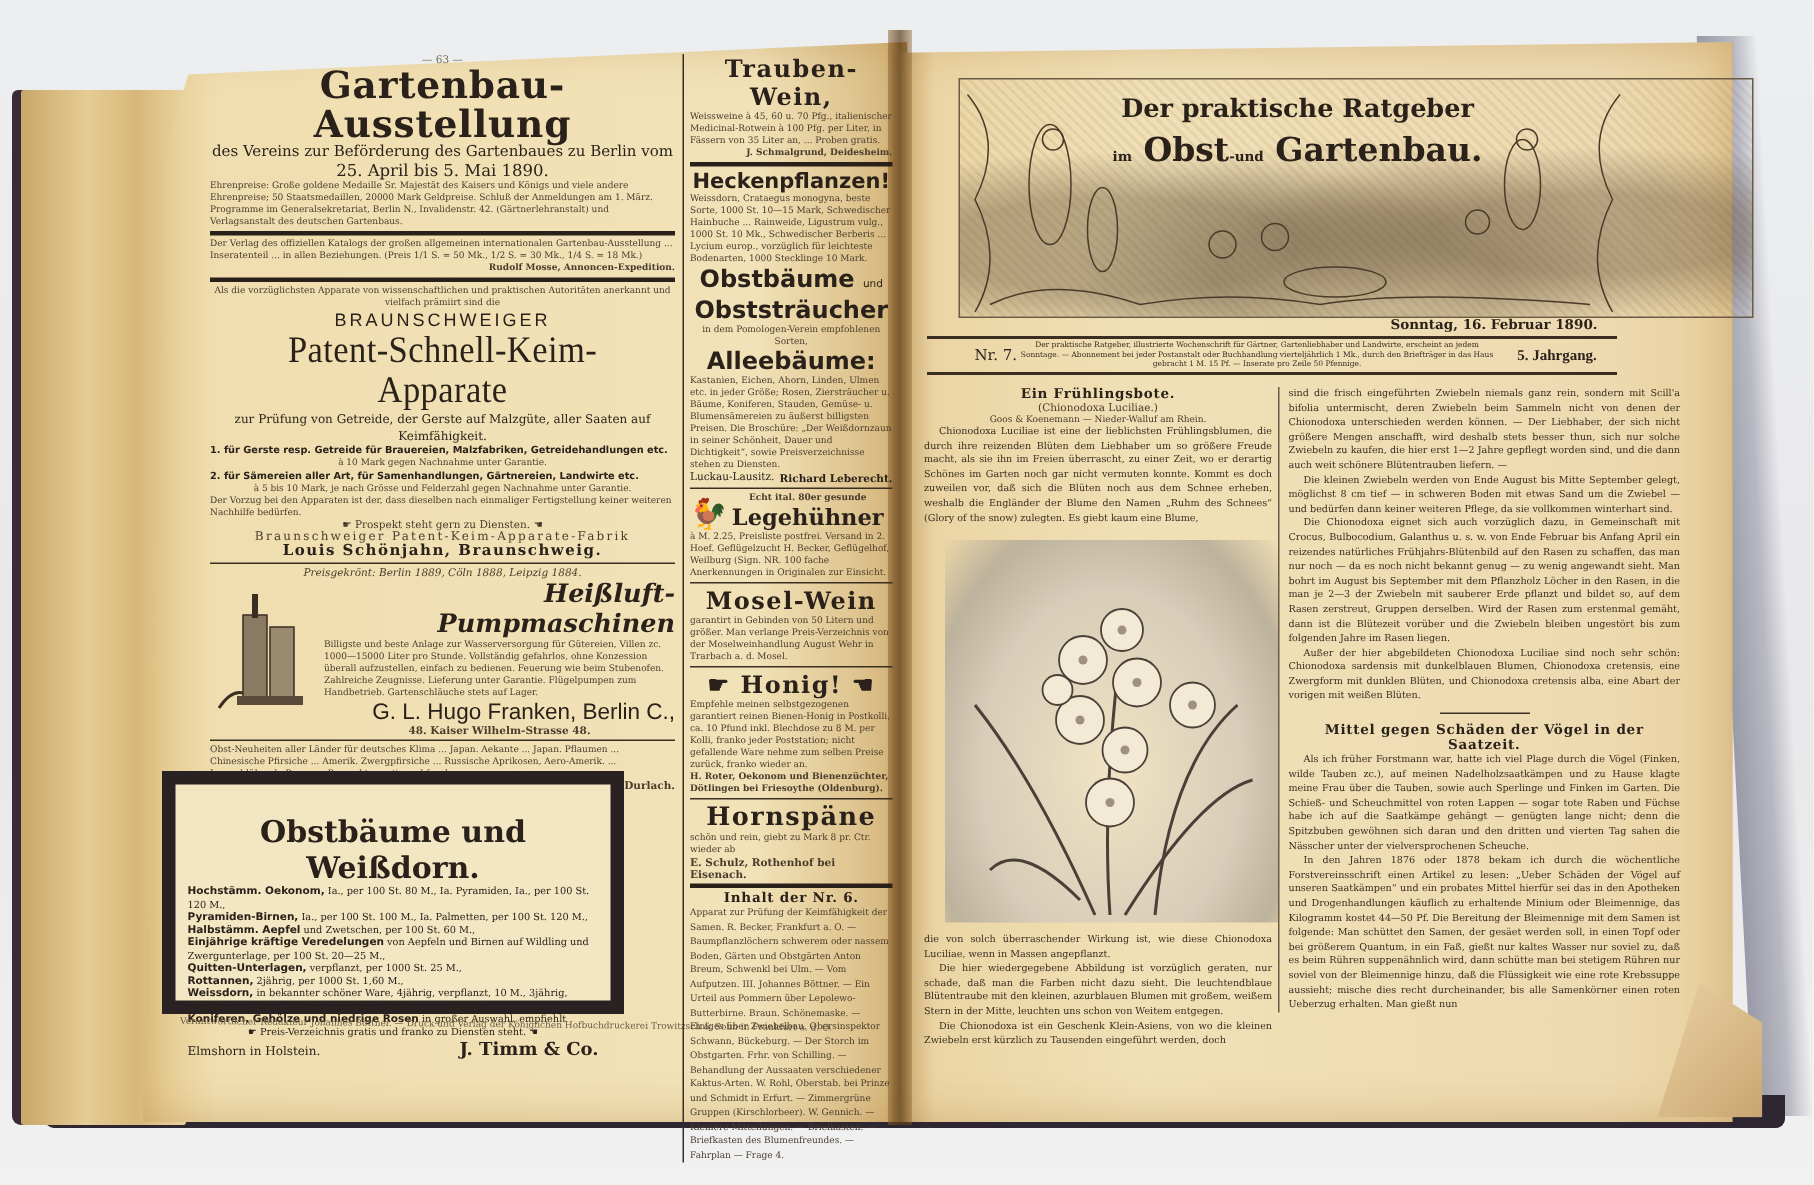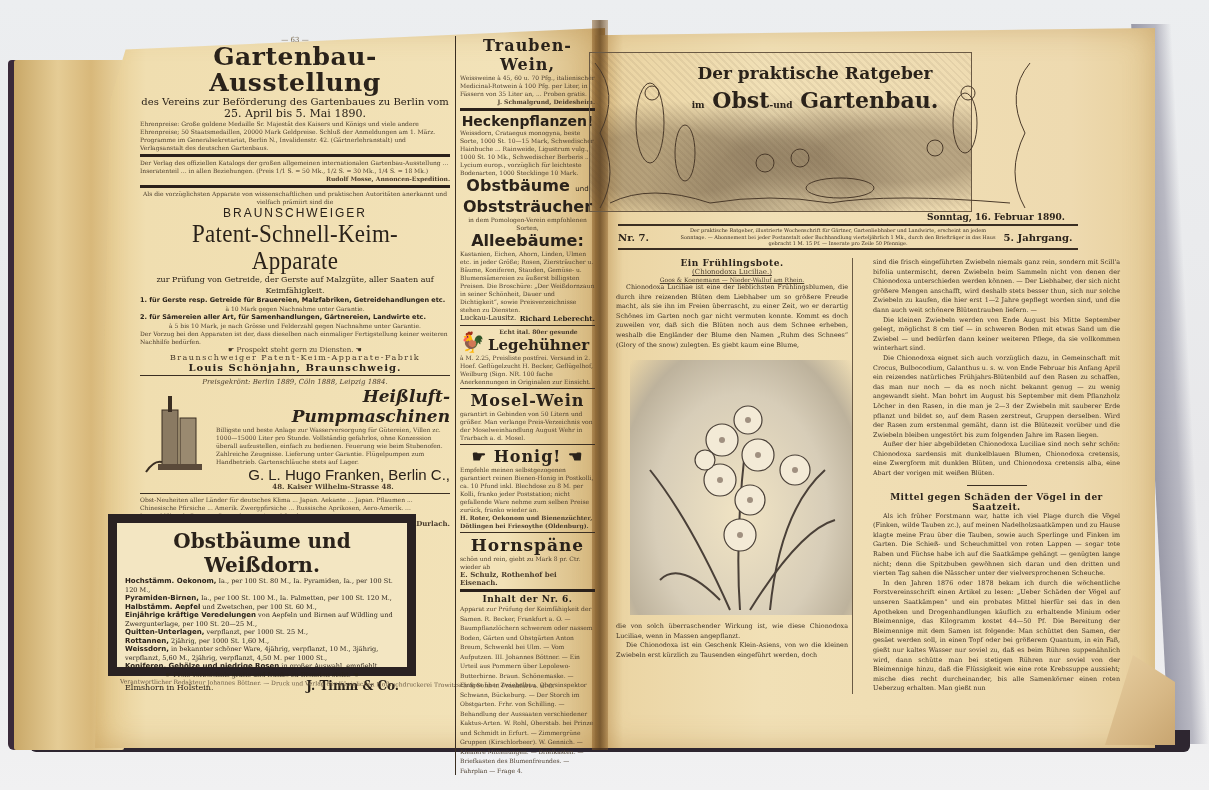--- a/index.html
+++ b/index.html
@@ -63,55 +63,55 @@
   .ad-sub { font-size: 10px; text-align:center; line-height: 11px; }
   .ad-date { font-size: 11px; text-align:center; }
   .patent-title { font-family: "Liberation Serif", serif; font-size: 25px; text-align:center; letter-spacing: 0.3px; line-height: 27px; transform: scaleX(0.92); }
   .braun { font-family: "Liberation Sans", sans-serif; font-size: 12px; letter-spacing: 2px; text-align:center; }
   .bold-line { font-family: "DejaVu Sans", sans-serif; font-size: 6.5px; font-weight: bold; line-height: 9px; }
   .company { font-size: 10px; font-weight:bold; text-align:center; letter-spacing: 1px; }
   .heiss-title { font-size: 17px; font-weight: bold; font-style: italic; text-align: right; }
   .franken { font-family: "Liberation Sans", sans-serif; font-size: 15px; text-align: right; }
   .obst-box {
     position: absolute; left: 108px; top: 514px; width: 308px; height: 162px;
-    border: 9px solid #2a2222; background: #f3e6c2; padding: 6px 8px;
+    border: 9px solid #2a2222; background: #f3e6c2; padding: 19px 8px;
   }
   .obst-box .headline { font-size: 20px; font-weight: bold; text-align:center; }
   .obst-box .line { font-size: 6.5px; line-height: 8.5px; }
   .obst-box .b { font-family: "DejaVu Sans", sans-serif; font-weight: bold; font-size: 7px; }
   .timm { font-size: 12px; font-weight: bold; text-align:right; }
   .footer-left { position: absolute; left: 120px; top: 680px; width: 470px; font-size: 6px; color: #6a5a44; transform: rotate(0.6deg); }
 
   
   .side-h1 { font-size: 16px; font-weight: bold; text-align:center; letter-spacing: 1px; }
   .side-h2 { font-family: "DejaVu Sans", sans-serif; font-size: 14px; font-weight: bold; text-align:center; line-height: 16px; }
   .side-h3 { font-family: "DejaVu Sans", sans-serif; font-size: 16px; font-weight: bold; text-align:center; line-height: 18px; }
 
   
   .masthead {
-    position: absolute; left: 589px; top: 52px; width: 383px; height: 160px;
+    position: absolute; left: 639px; top: 52px; width: 530px; height: 160px;
     border: 1px solid #6b5a44;
     background:
       radial-gradient(ellipse at 20% 70%, rgba(80,60,40,0.35) 0 20%, transparent 40%),
       radial-gradient(ellipse at 80% 65%, rgba(80,60,40,0.35) 0 18%, transparent 40%),
       radial-gradient(ellipse at 50% 85%, rgba(80,60,40,0.25) 0 25%, transparent 50%),
       repeating-linear-gradient(45deg, rgba(90,70,50,0.08) 0 2px, transparent 2px 5px);
   }
   .masthead-title1 { position:absolute; left: 100px; top: 10px; width: 250px; font-size: 17px; font-weight:bold; text-align:center; }
   .masthead-title2 { position:absolute; left: 100px; top: 34px; width: 250px; font-size: 22px; font-weight:bold; text-align:center; }
   .masthead-title2 small { font-size: 9px; font-weight: bold; }
   .issue-date { position:absolute; left: 620px; top: 212px; width: 445px; font-size: 9px; font-weight: bold; text-align:right; }
   .issue-bar { position:absolute; left: 618px; top: 224px; width: 460px; height: 26px; border-top: 2px solid #3a2e22; border-bottom: 2px solid #3a2e22; display:flex; align-items:center; }
-  .issue-bar .nr { width: 60px; font-size: 10px; font-weight:bold; text-align:left; }
+  .issue-bar .nr { width: 60px; font-size: 10px; font-weight:normal; text-align:right; }
   .issue-bar .info { flex: 1; font-size: 5px; line-height: 6.5px; text-align:center; color:#3a2e22; }
-  .issue-bar .jg { width: 80px; font-size: 10px; font-weight: bold; text-align:center; }
+  .issue-bar .jg { width: 80px; font-size: 10px; font-weight: bold; text-align:center;font-family:Liberation Serif, serif; }
   .rp-col1 { left: 616px; top: 258px; width: 232px; }
-  .rp-col2 { left: 852px; top: 258px; width: 268px; border-left: 1px solid #6a5a44; padding-left: 20px; }
+  .rp-col2 { left: 852px; top: 258px; width: 268px; border-left: 1px solid #6a5a44; padding-left: 6px; }
   .art-title { font-size: 9px; font-weight: bold; text-align: center; letter-spacing: 0.5px; }
-  .art-sub { font-size: 7px; text-align:center; color: #4a3c2c; text-decoration: underline; }
+  .art-sub { font-size: 7px; text-align:center; color: #4a3c2c; }
   .body-text { font-size: 6.4px; line-height: 9.6px; color: #3a2e22; text-align: justify; }
   .flower {
     position: absolute; left: 630px; top: 360px; width: 222px; height: 255px;
     background: radial-gradient(ellipse at 50% 60%, #f1e4c4 0%, #d7cdb8 55%, #bdb29c 80%, rgba(230,215,180,0) 100%);
   }
   .corner-fold {
     position: absolute; left: 1105px; top: 655px; width: 70px; height: 90px;
     background: linear-gradient(135deg, #e8d0a2 0%, #d7b886 60%, #c8a570 100%);
     clip-path: polygon(40% 0%, 100% 30%, 100% 100%, 0% 100%);
   }
@@ -321,20 +321,21 @@
         <circle cx="165" cy="110" r="3"></circle>
       <circle cx="90" cy="120" r="3"></circle>
         <circle cx="120" cy="140" r="3"></circle>
       <circle cx="110" cy="175" r="3"></circle>
     </g>
   </svg>
 </div>
 
 <div class="col" style="left:616px;top:622px;width:232px;">
   <p class="body-text">die von solch überraschender Wirkung ist, wie diese Chionodoxa Luciliae, wenn in Massen angepflanzt.</p>
+  <p class="body-text" style="text-indent:10px;">Die hier wiedergegebene Abbildung ist vorzüglich geraten, nur schade, daß man die Farben nicht dazu sieht. Die leuchtendblaue Blütentraube mit den kleinen, azurblauen Blumen mit großem, weißem Stern in der Mitte, leuchten uns schon von Weitem entgegen.</p>
   <p class="body-text" style="text-indent:10px;">Die Chionodoxa ist ein Geschenk Klein-Asiens, von wo die kleinen Zwiebeln erst kürzlich zu Tausenden eingeführt werden, doch</p>
 </div>
 
 <div class="col rp-col2">
   <p class="body-text">sind die frisch eingeführten Zwiebeln niemals ganz rein, sondern mit Scill'a bifolia untermischt, deren Zwiebeln beim Sammeln nicht von denen der Chionodoxa unterschieden werden können. — Der Liebhaber, der sich nicht größere Mengen anschafft, wird deshalb stets besser thun, sich nur solche Zwiebeln zu kaufen, die hier erst 1—2 Jahre gepflegt worden sind, und die dann auch weit schönere Blütentrauben liefern. —</p>
   <p class="body-text" style="text-indent:10px;">Die kleinen Zwiebeln werden von Ende August bis Mitte September gelegt, möglichst 8 cm tief — in schweren Boden mit etwas Sand um die Zwiebel — und bedürfen dann keiner weiteren Pflege, da sie vollkommen winterhart sind.</p>
   <p class="body-text" style="text-indent:10px;">Die Chionodoxa eignet sich auch vorzüglich dazu, in Gemeinschaft mit Crocus, Bulbocodium, Galanthus u. s. w. von Ende Februar bis Anfang April ein reizendes natürliches Frühjahrs-Blütenbild auf den Rasen zu schaffen, das man nur noch — da es noch nicht bekannt genug — zu wenig angewandt sieht. Man bohrt im August bis September mit dem Pflanzholz Löcher in den Rasen, in die man je 2—3 der Zwiebeln mit sauberer Erde pflanzt und bildet so, auf dem Rasen zerstreut, Gruppen derselben. Wird der Rasen zum erstenmal gemäht, dann ist die Blütezeit vorüber und die Zwiebeln bleiben ungestört bis zum folgenden Jahre im Rasen liegen.</p>
   <p class="body-text" style="text-indent:10px;">Außer der hier abgebildeten Chionodoxa Luciliae sind noch sehr schön: Chionodoxa sardensis mit dunkelblauen Blumen, Chionodoxa cretensis, eine Zwergform mit dunklen Blüten, und Chionodoxa cretensis alba, eine Abart der vorigen mit weißen Blüten.</p>
   <div class="thin-rule" style="width:60px;margin:6px auto;"></div>
   <div class="art-title">Mittel gegen Schäden der Vögel in der Saatzeit.</div>

